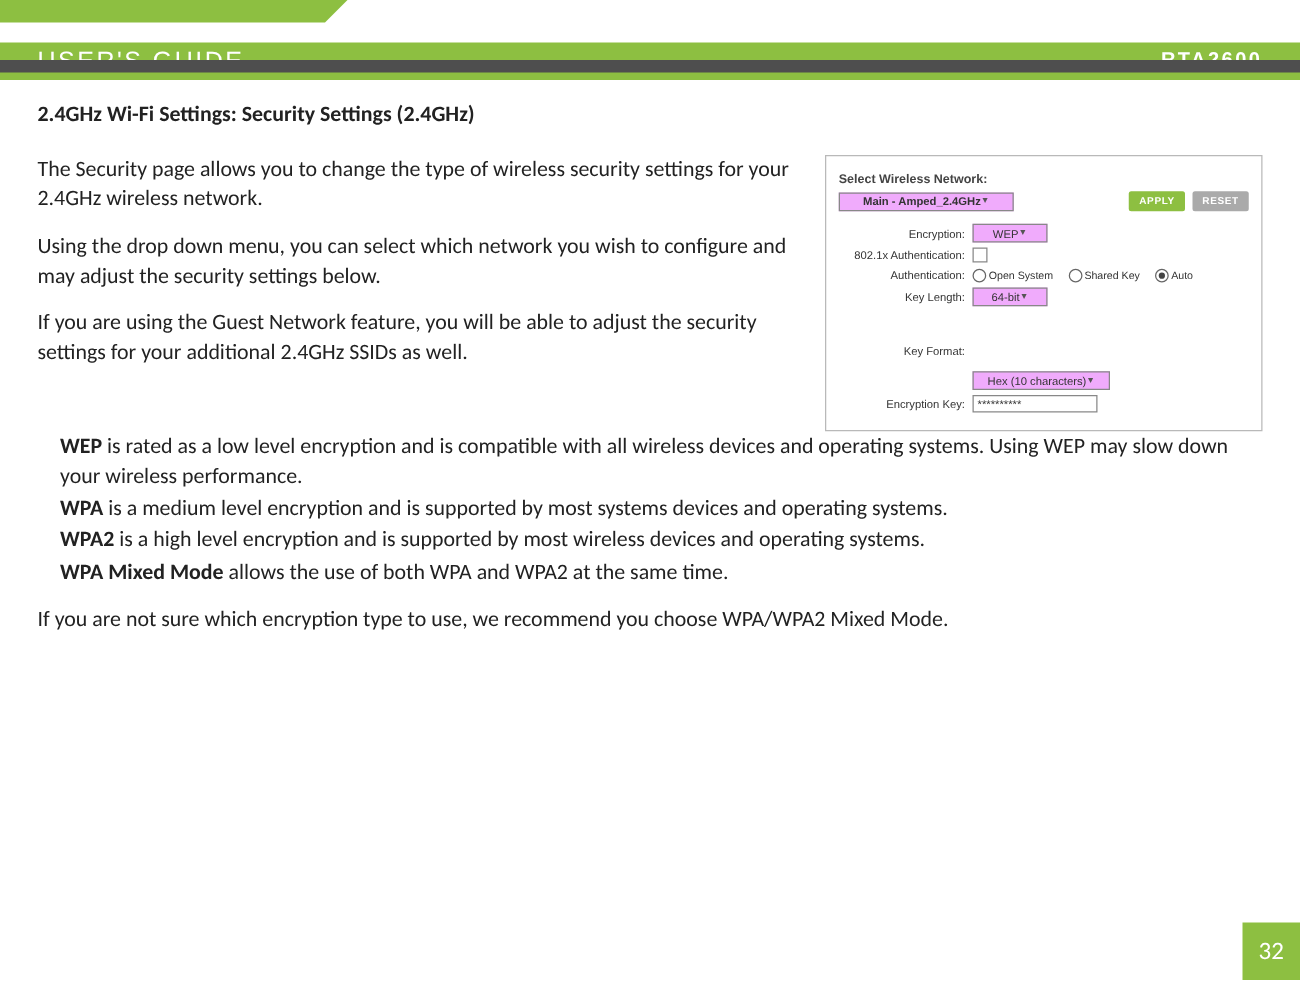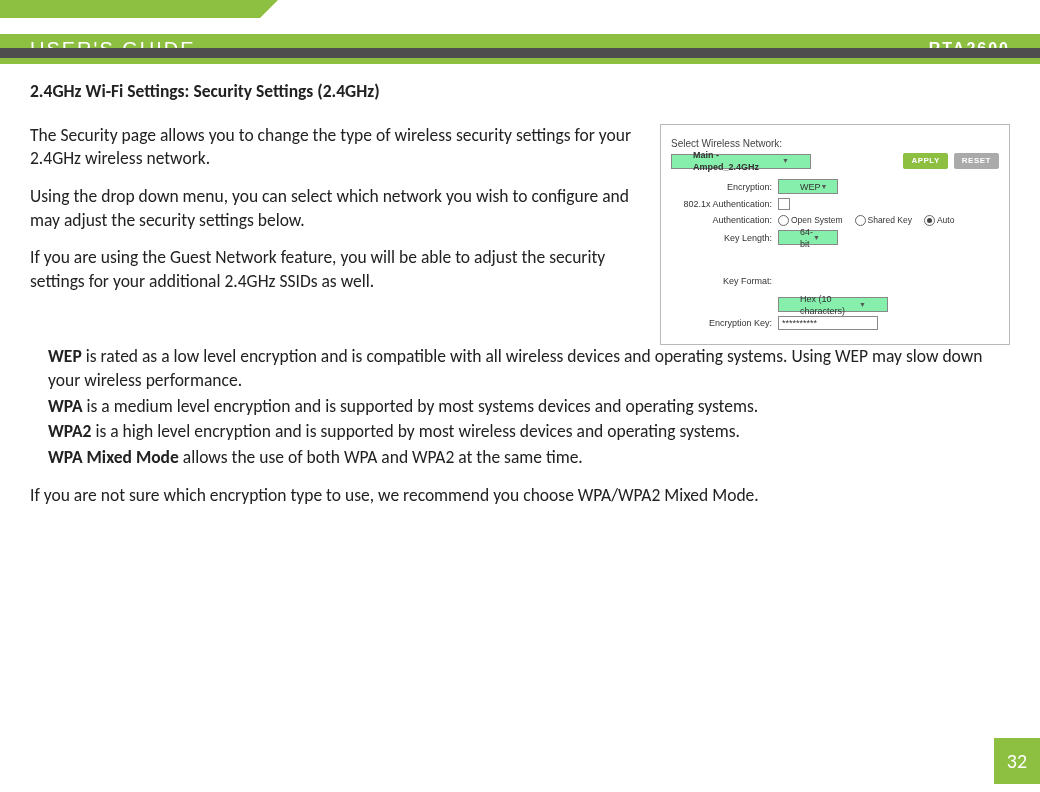--- a/index.html
+++ b/index.html
@@ -47,25 +47,25 @@
   .two-col{display:flex;align-items:flex-start;gap:18px;}
   .left{flex:1;}
   .left p{margin:0 0 14px 0;}
   .right{flex:0 0 350px;}
   
   .ui{
     border:1.5px solid #b9b9b9;width:350px;box-sizing:border-box;
     font-family:Verdana,Arial,sans-serif;font-size:9px;color:#333;
     padding:12px 10px 14px 10px;background:#fff;
   }
-  .ui-sel-label{font-size:10px;margin-bottom:3px;font-weight:400;color:#444;}
+  .ui-sel-label{font-size:10px;margin-bottom:3px;font-weight:700;color:#444;}
   .ui-toprow{display:flex;align-items:center;gap:6px;margin-bottom:10px;}
   .ui-select{
-    border:1px solid #888;background:#86efac;height:15px;font-size:9px;
-    padding:0 21px;display:flex;align-items:center;justify-content:space-between;
+    border:1px solid #888;background:#f0abfc;height:15px;font-size:9px;
+    padding:0 3px;display:flex;align-items:center;justify-content:center;
     box-sizing:border-box;
   }
   .ui-select.net{width:140px;font-weight:700;}
   .ui-caret{font-size:7px;color:#555;}
   .ui-btn{
     height:16px;padding:0 8px;display:flex;align-items:center;
     color:#fff;font-size:8px;letter-spacing:0.5px;font-weight:700;
     border-radius:2px;
     text-align:center;
   }

